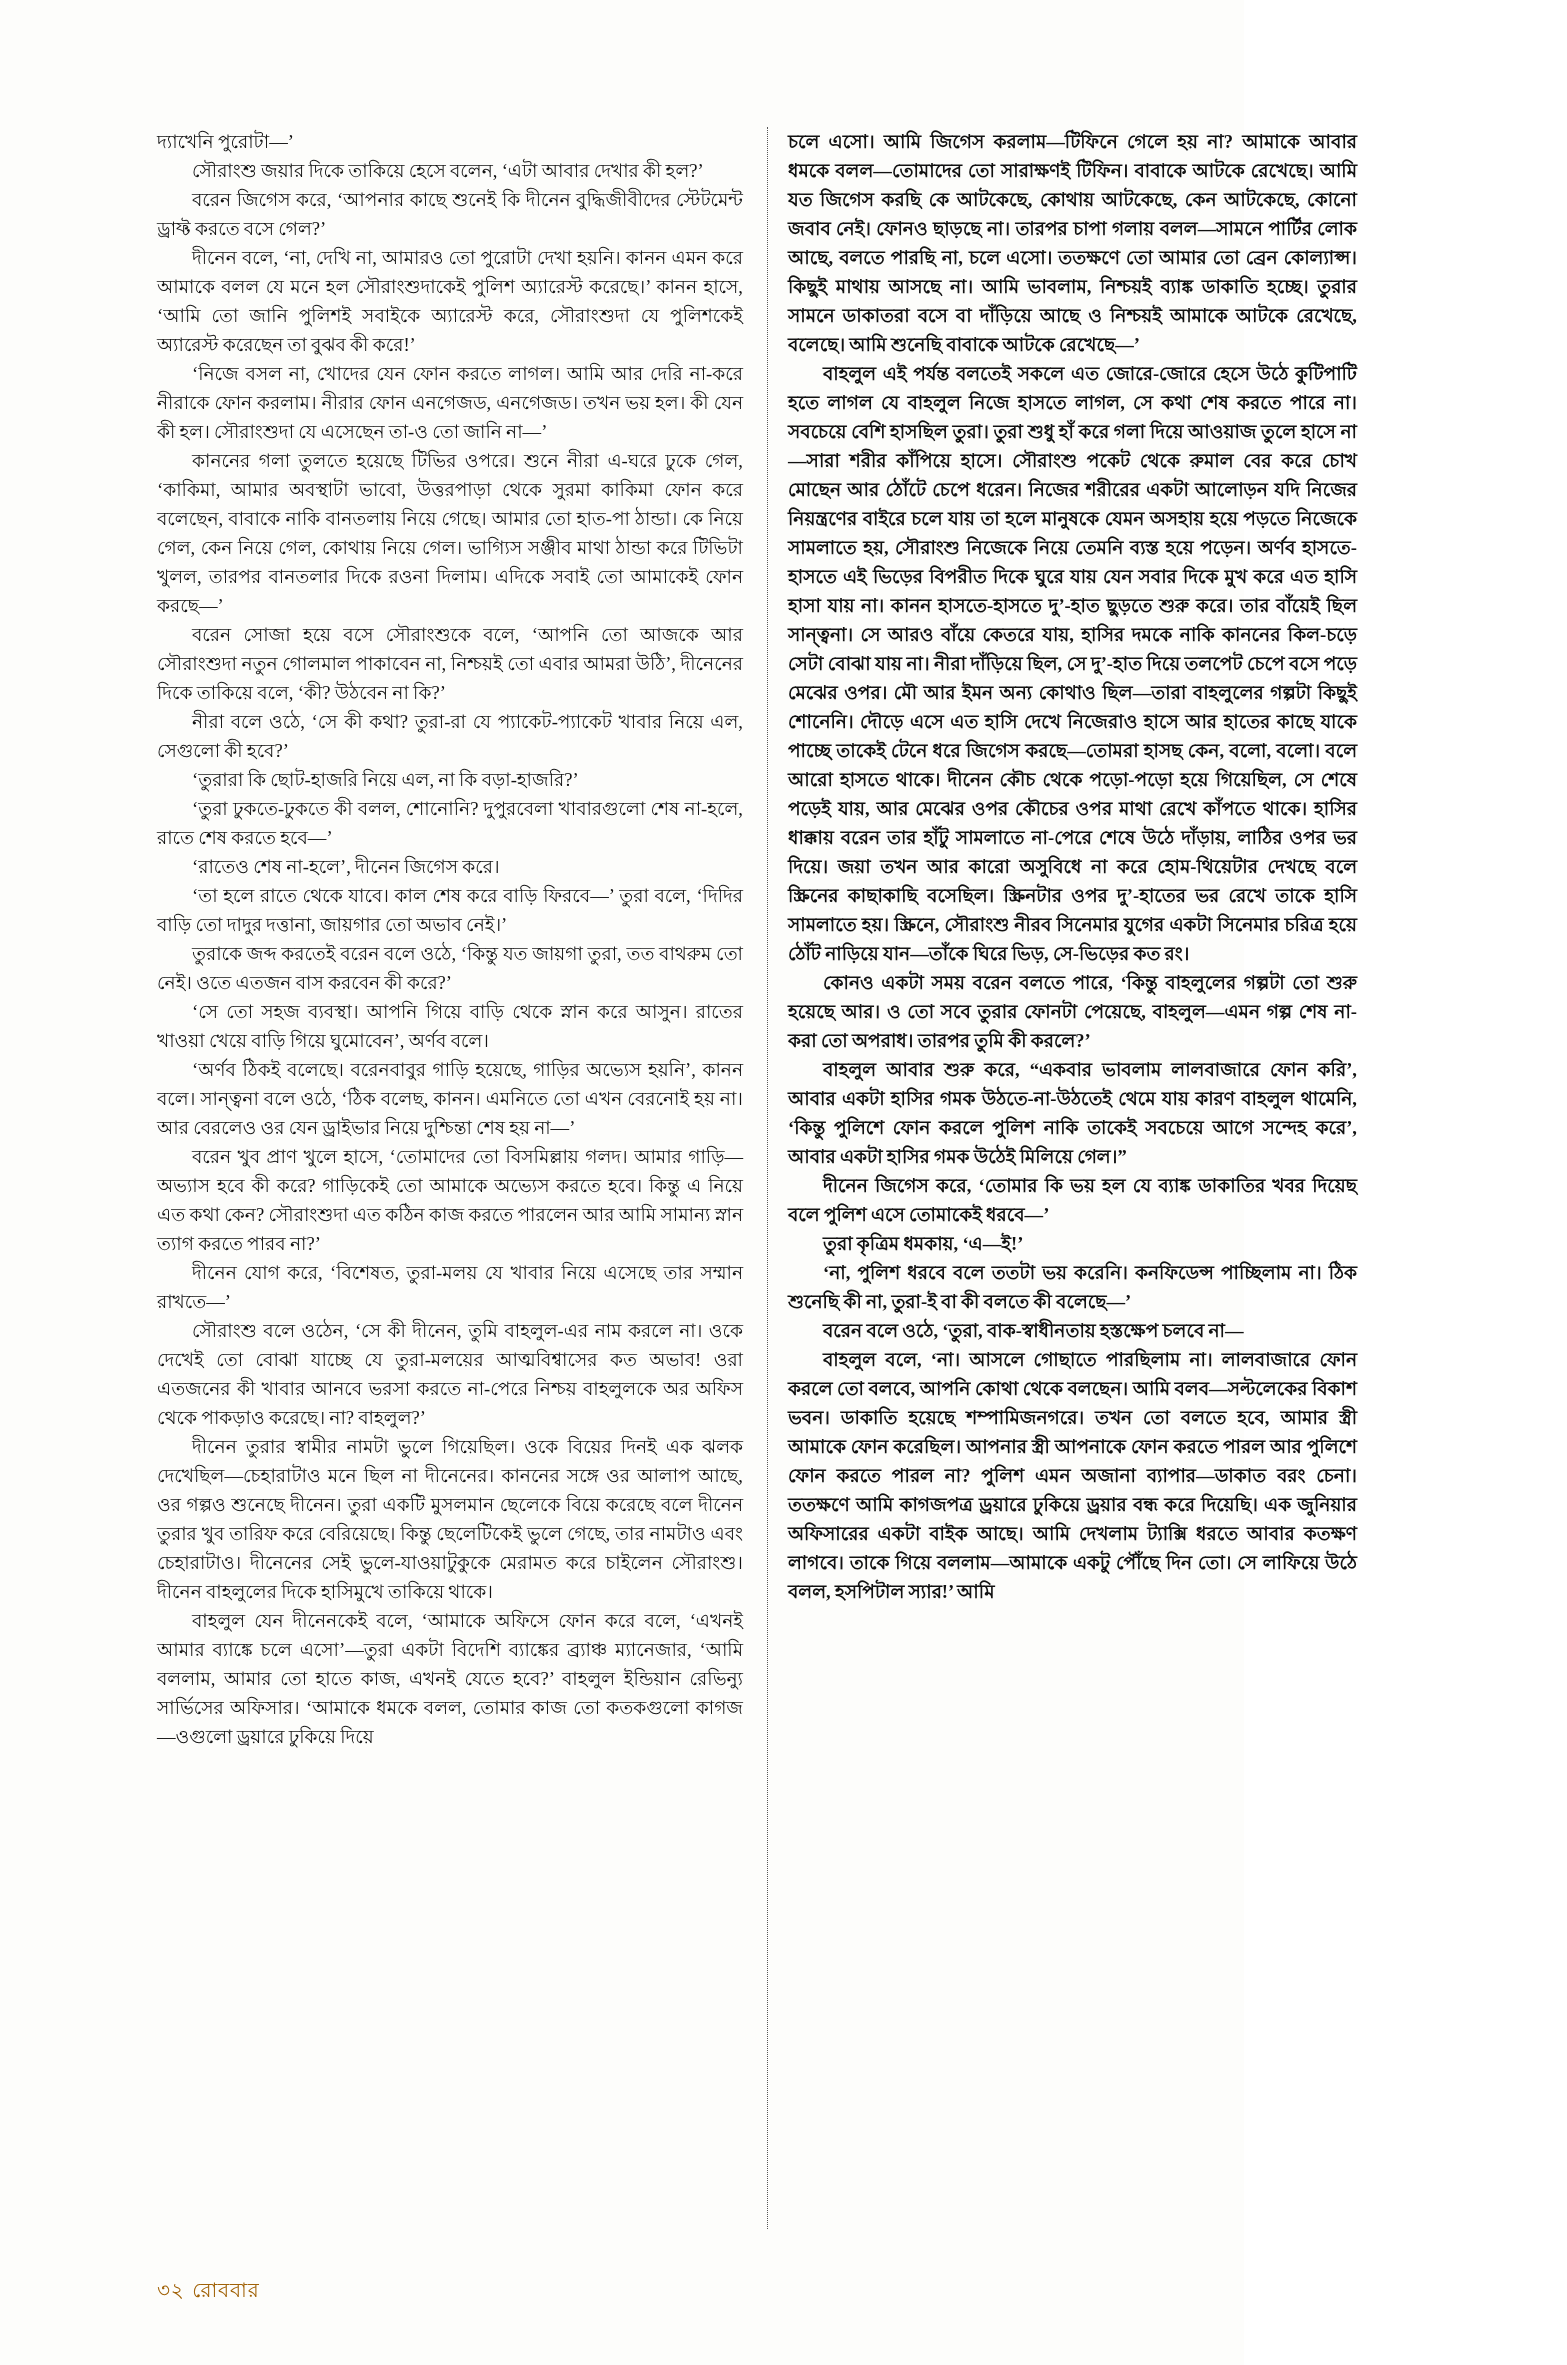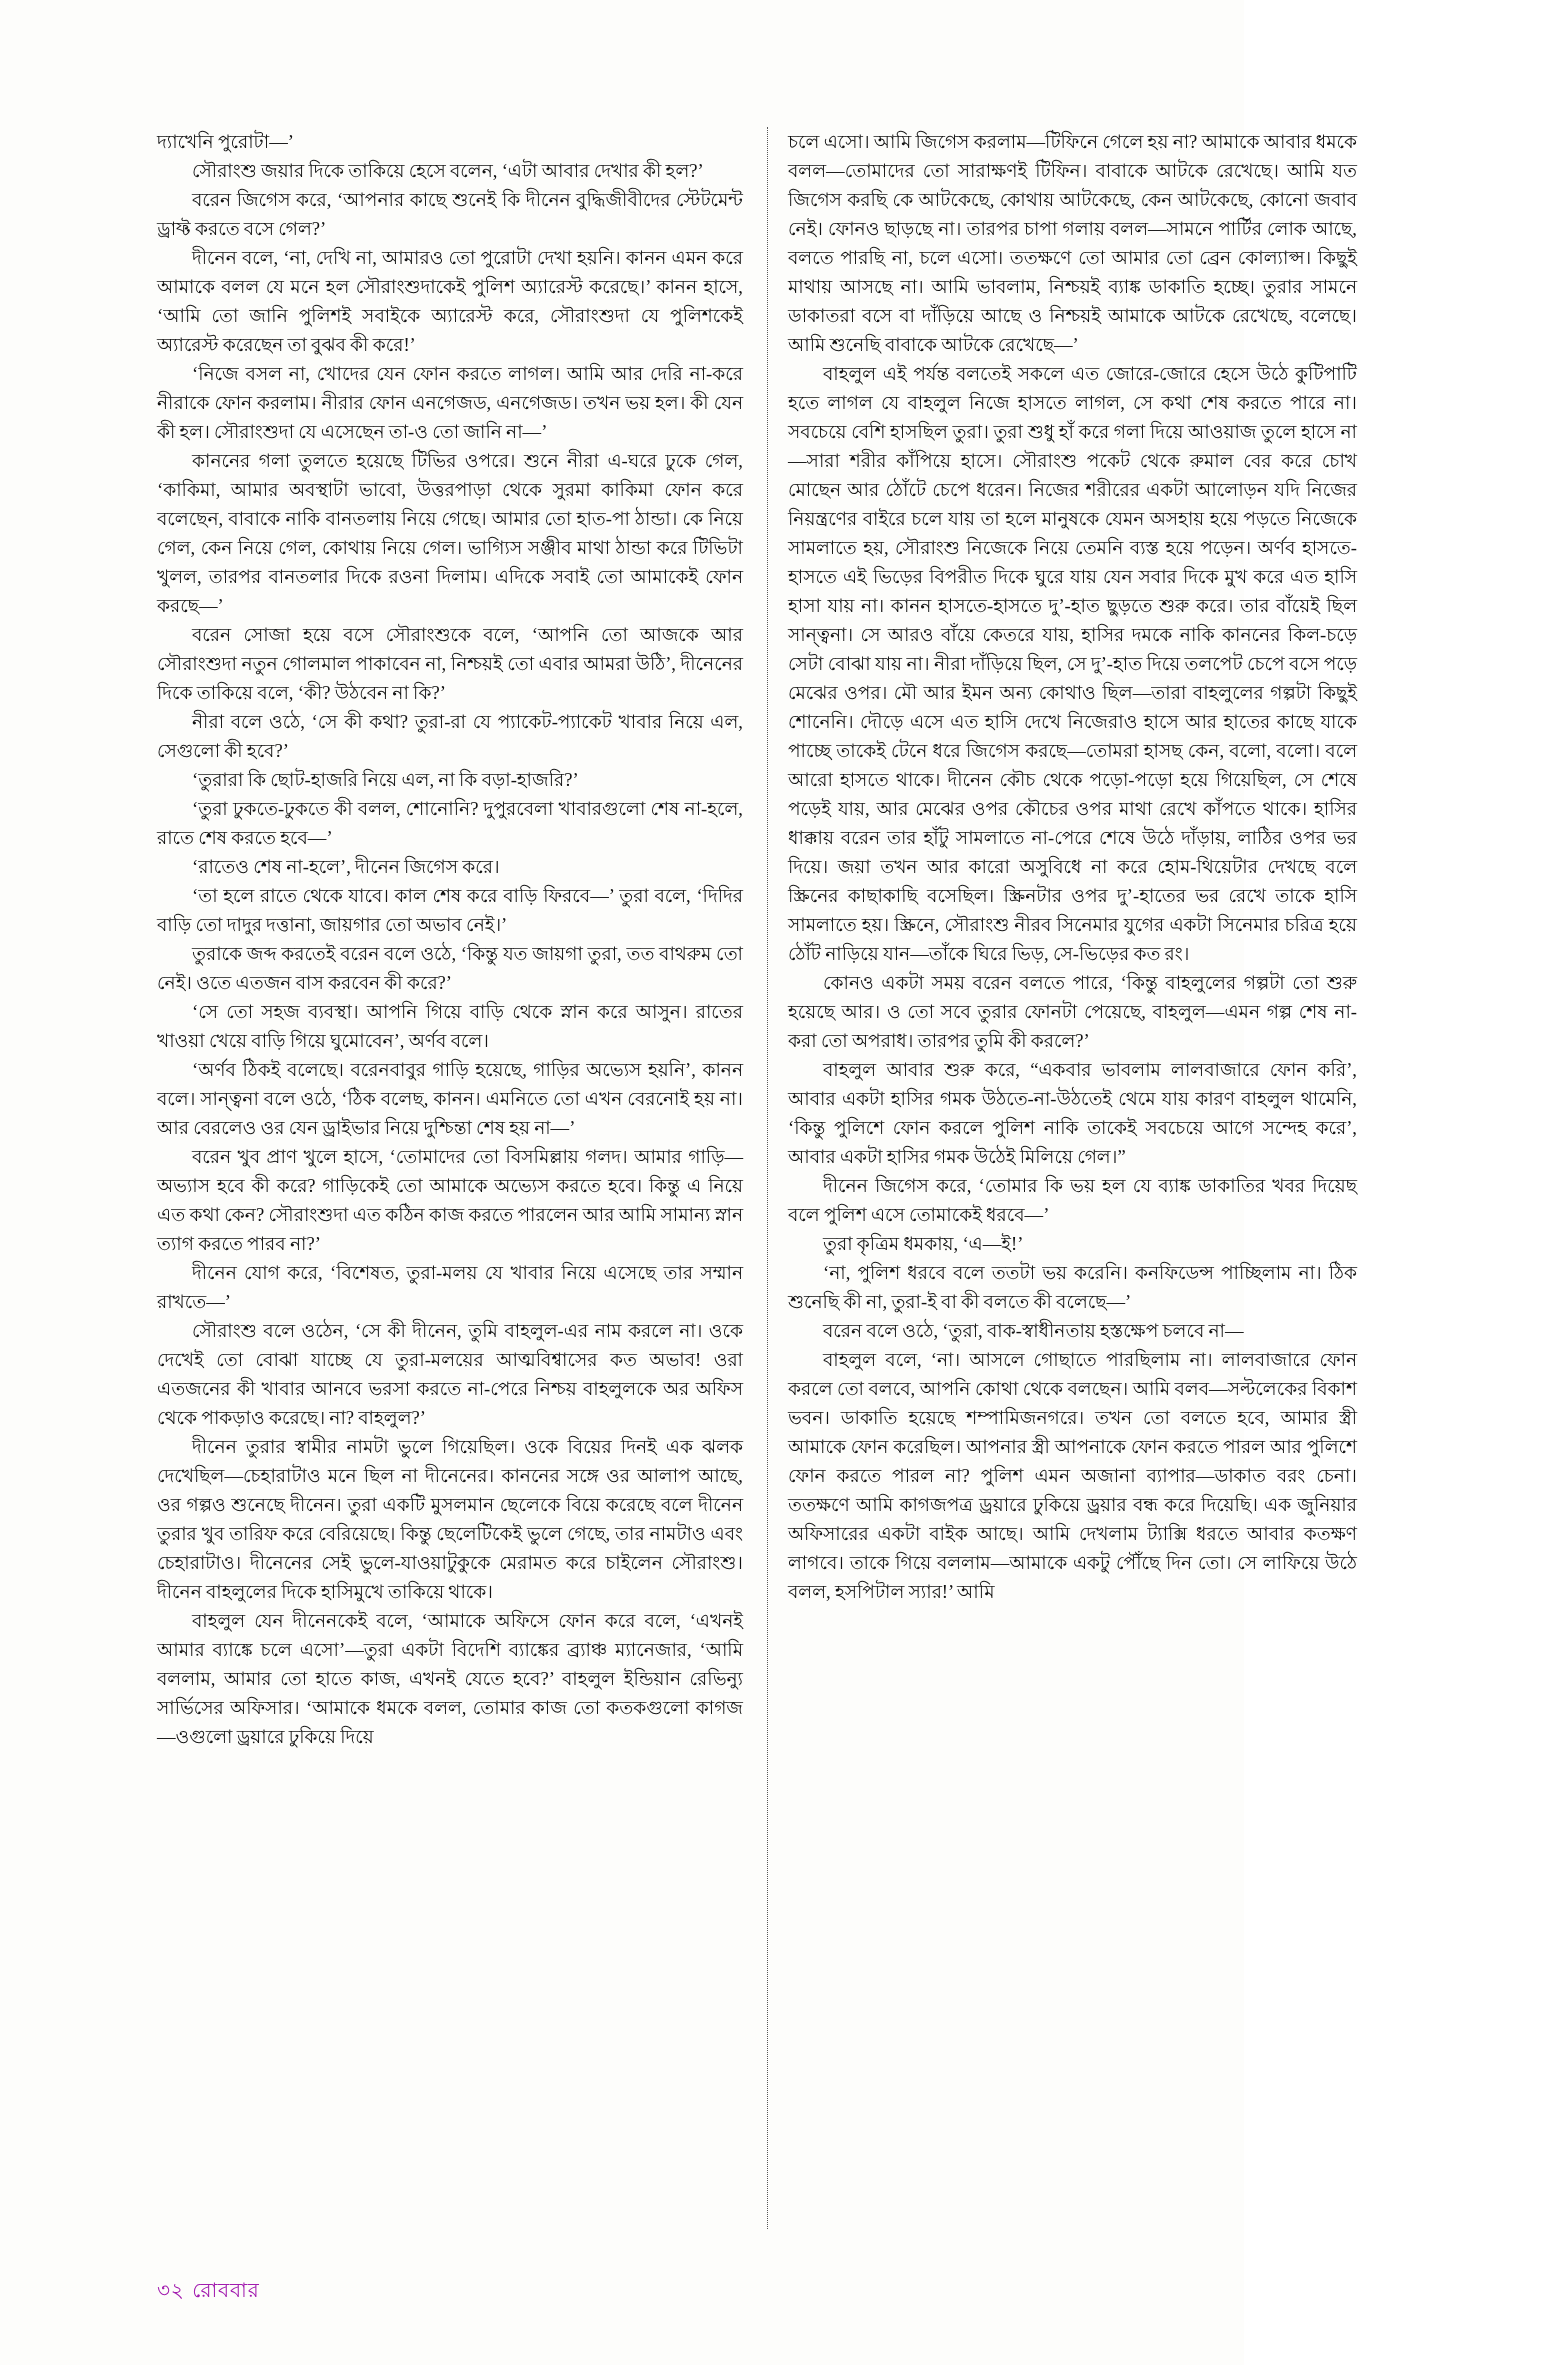--- a/index.html
+++ b/index.html
@@ -33,21 +33,21 @@
     flex-direction: row;
     width: 100%;
     height: 100%;
     position: relative;
   }
   .col {
     width: 600px;
     box-sizing: border-box;
   }
   .col-left { padding-right: 14px; }
-  .col-right { padding-left: 31px; }
+  .col-right { padding-left: 31px; font-weight: bold; }
   .divider {
     position: absolute;
     left: 610px;
     top: 0;
     width: 1.5px;
     height: 2102px;
     border-left: 1.5px dotted #555;
   }
   p {
     margin: 0;
@@ -58,21 +58,21 @@
     word-spacing: -0.4px;
     hyphens: none;
   }
   p.indent { text-indent: 35px; }
   .folio {
     position: absolute;
     left: 157px;
     top: 2275px;
     font-size: 20px;
     letter-spacing: 0.8px;
-    color: #a21caf;
+    color: #a16207;
   }
   .folio .num { margin-right: 7.7px; }
 </style>
 </head>
 <body>
 
 <div class="page">
   <div class="content">
     <div class="columns">
 

